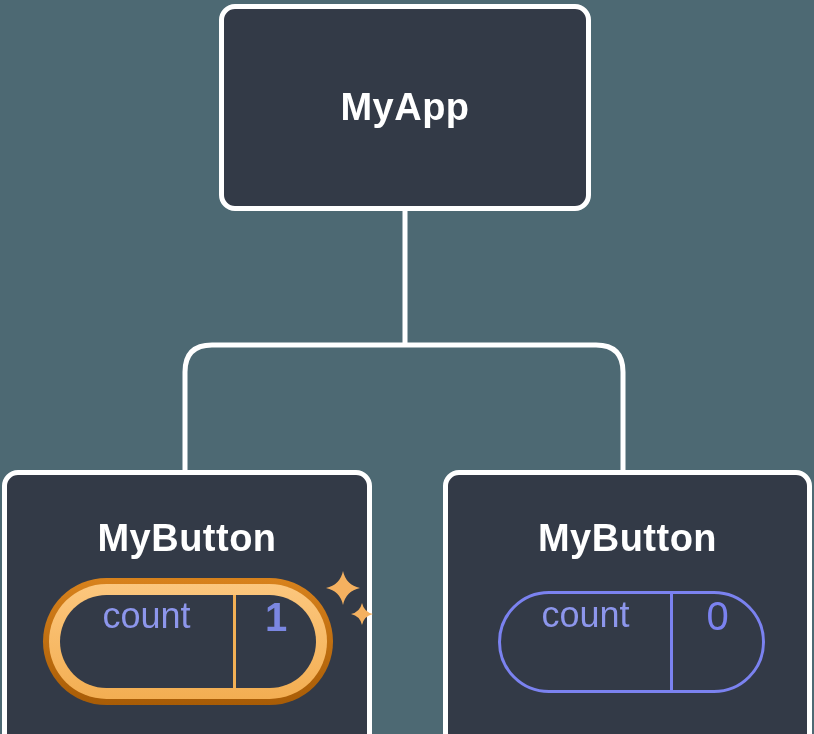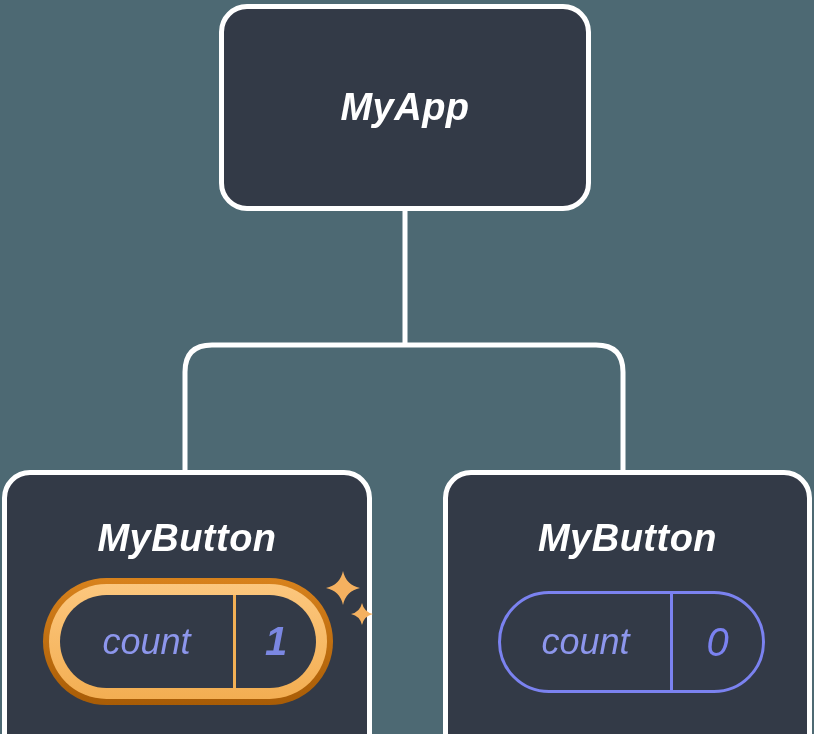--- a/index.html
+++ b/index.html
@@ -33,22 +33,21 @@
   .connectors {
     position: absolute;
     left: 0; top: 0;
     width: 814px; height: 734px;
     pointer-events: none;
   }
   .node {
     position: absolute;
     background: var(--node-fill);
     border: 5px solid var(--node-border);
-    border-radius: 28px;
-    font-style: italic;
+    border-radius: 16px;
   }
   .node-root {
     left: 219px; top: 4px;
     width: 372px; height: 207px;
     display: flex; align-items: center; justify-content: center;
   }
   .node-child {
     top: 470px;
     width: 370px; height: 306px;
   }
@@ -83,21 +82,21 @@
     width: 100%; height: 100%;
     border-radius: 999px;
     background: var(--node-fill);
     display: flex;
     align-items: stretch;
     overflow: hidden;
   }
   .pill-hot .state-key-cell { width: 173px; }
   .pill-hot .divider { width: 3px; background: var(--hot-divider); }
   .state-key-cell, .state-value-cell {
-    display: flex; align-items: center; justify-content: center;
+    display: flex; justify-content: center;
   }
   .state-value-cell { flex: 1; }
   .state-key {
     color: var(--state-key-text);
     font-size: 36px;
     font-weight: 400;
   }
   .state-value-hot {
     color: var(--state-value-hot-text);
     font-size: 40px;

